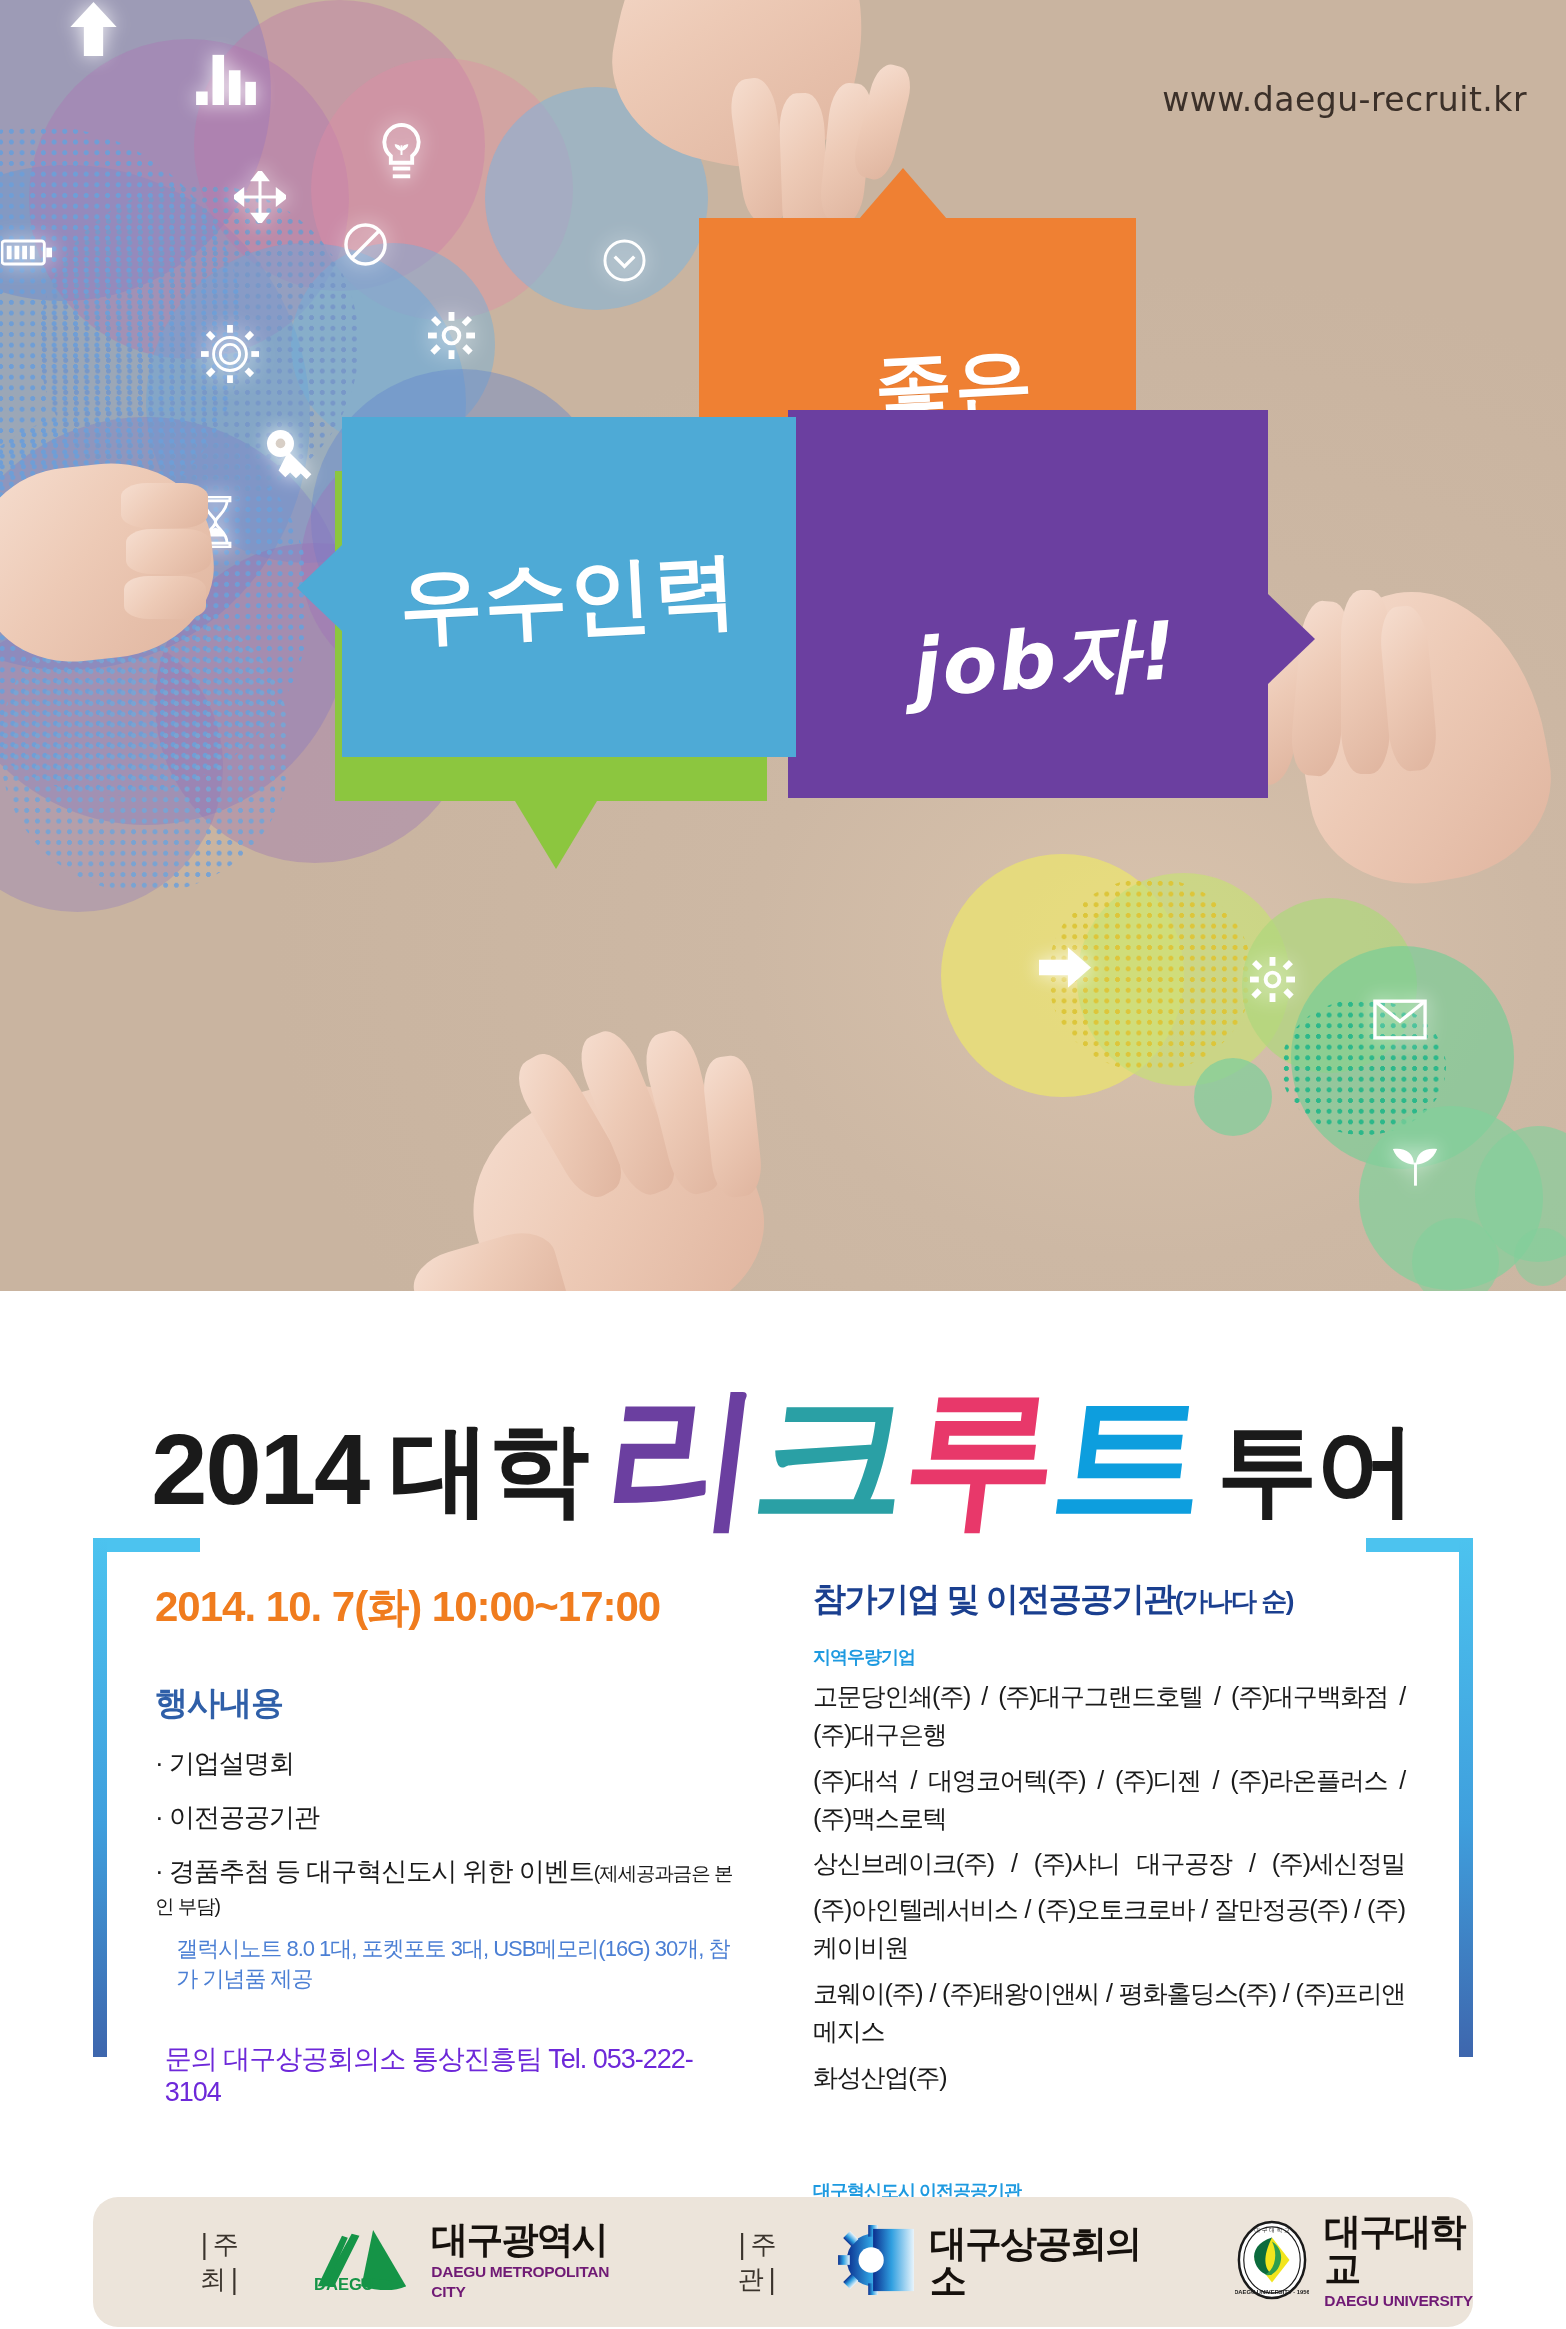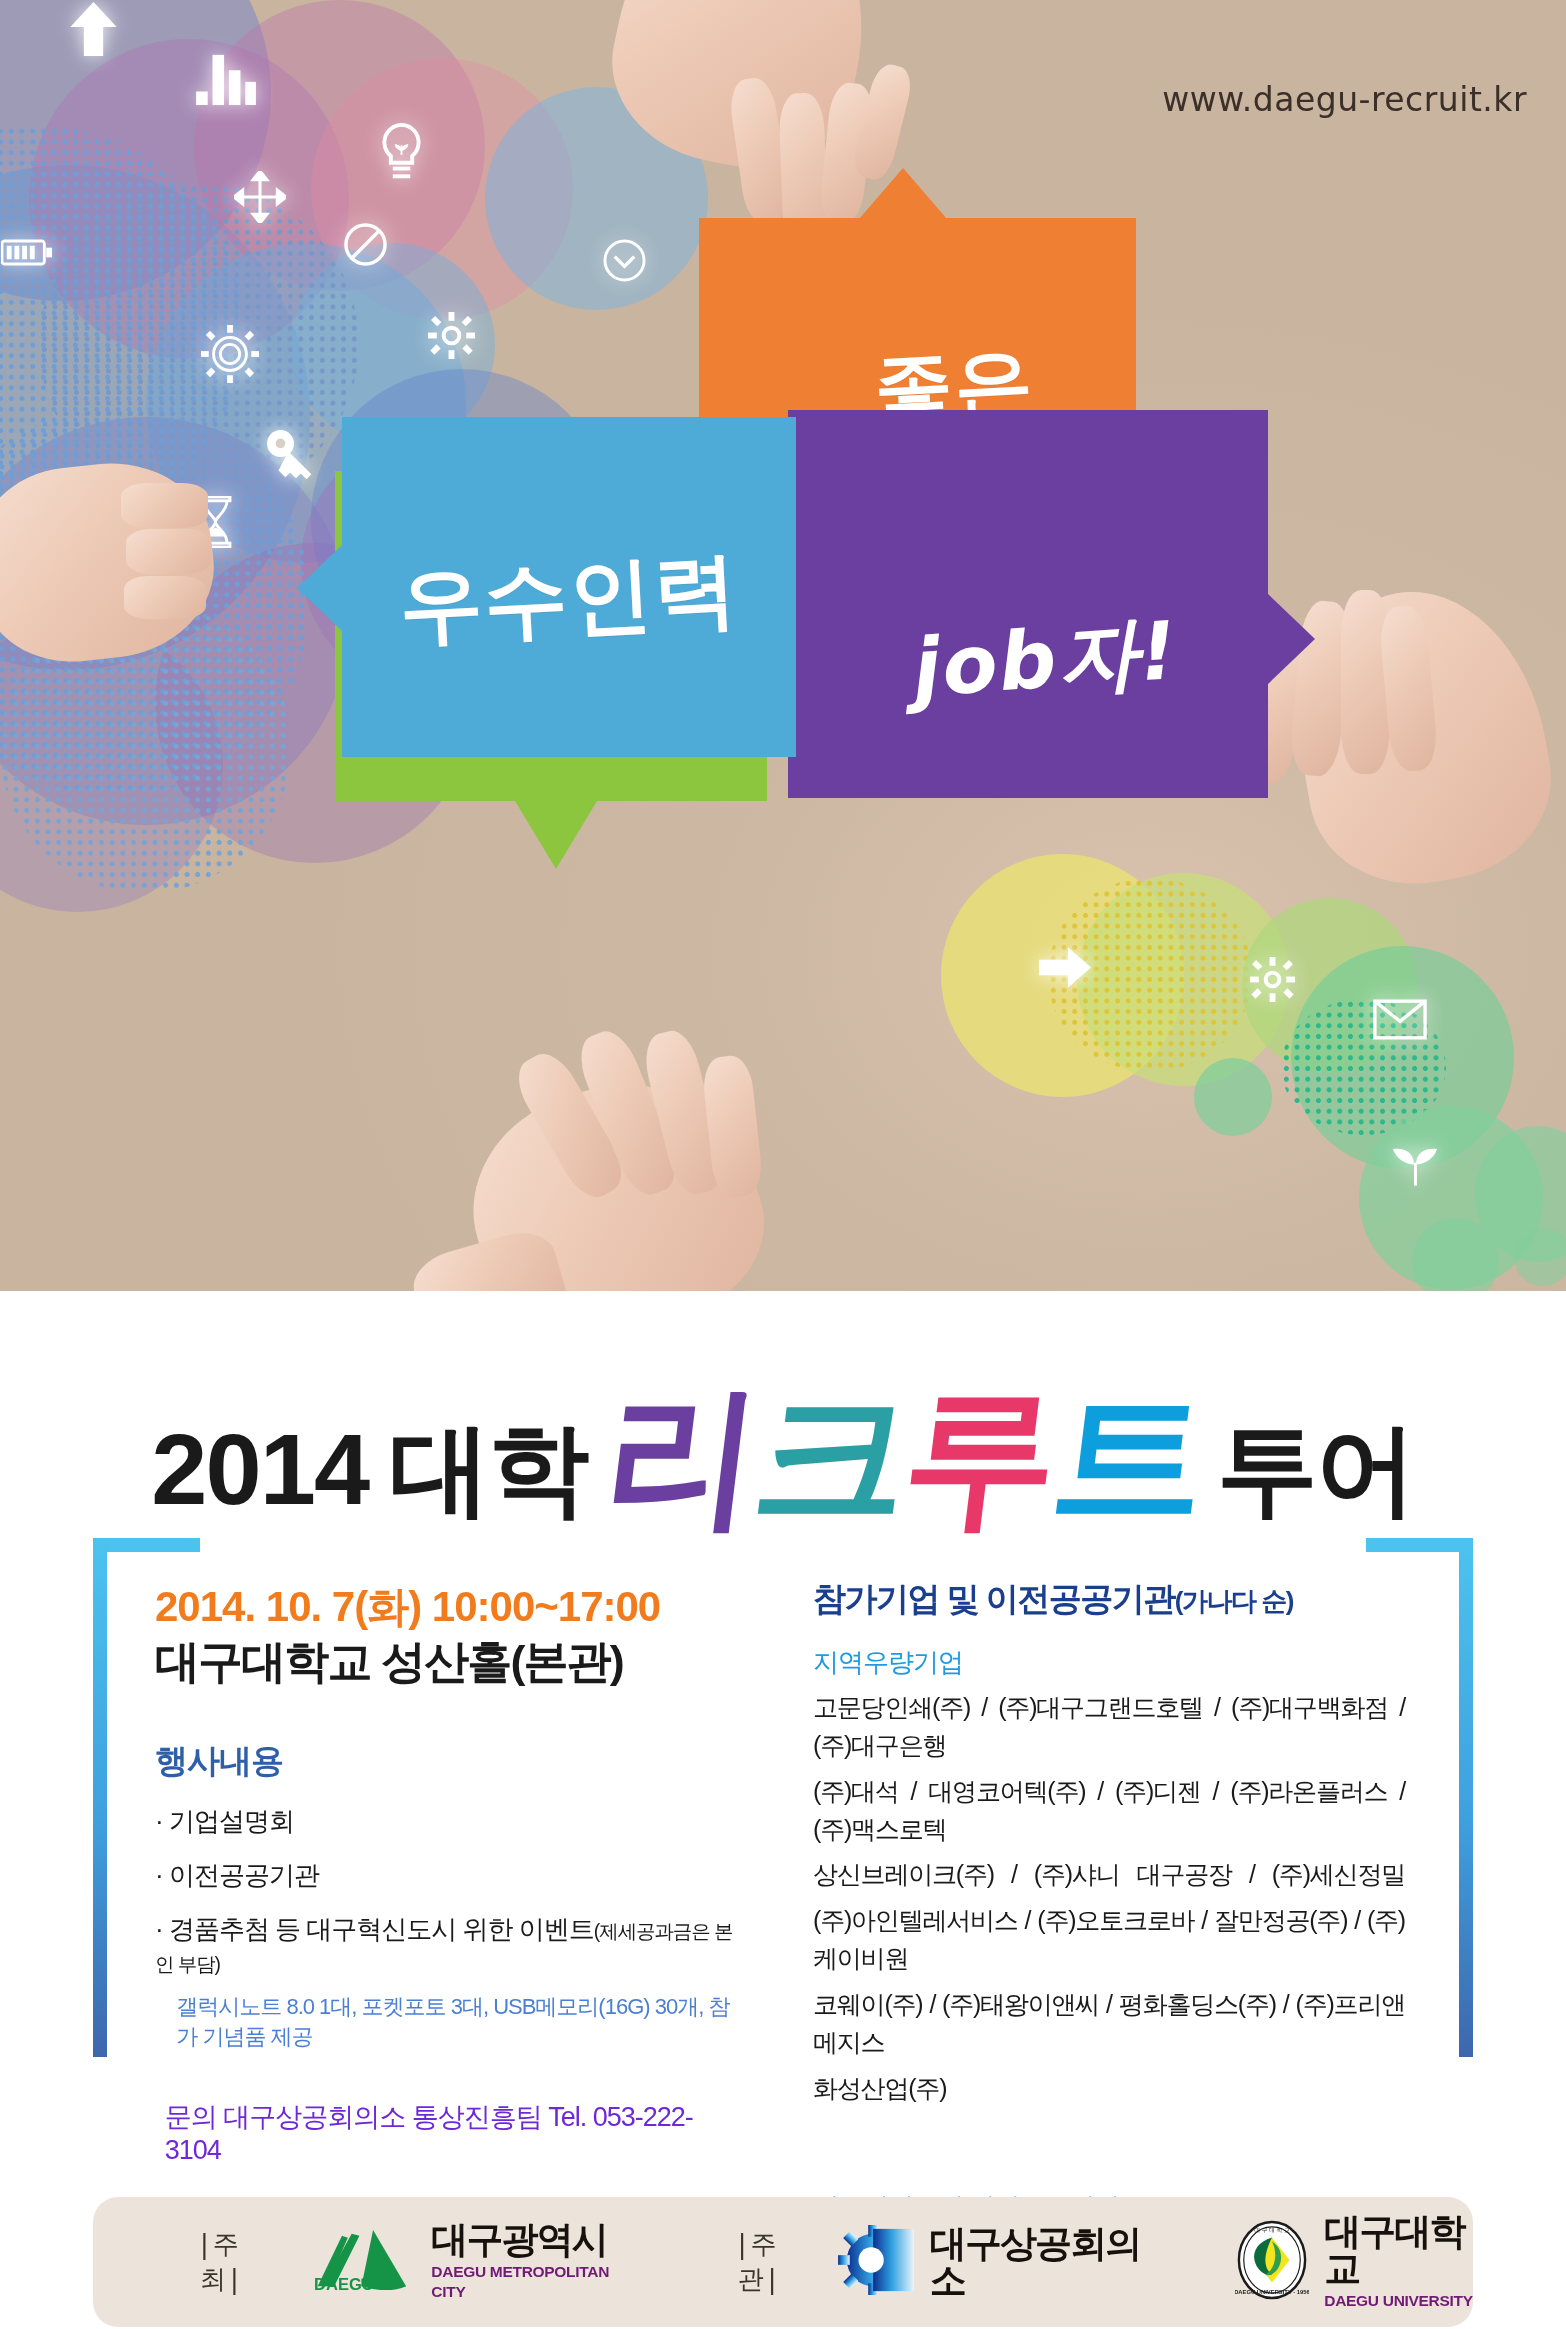--- a/index.html
+++ b/index.html
@@ -115,21 +115,21 @@
   #evt-head { color:#2f5fa8; font-size:33px; font-weight:bold; margin-top:50px; letter-spacing:-1px; }
   .evt-item { color:#1a1a1a; font-size:26px; margin-top:19.4px; letter-spacing:-1px; }
   .evt-item .note { font-size:19.4px; }
   #prize-line { color:#4b7fd4; font-size:22px; margin-top:13.6px; margin-left:21.3px; letter-spacing:-1px; }
   #contact-line { color:#6d28d9; font-size:27px; margin-top:47px; margin-left:9.7px; letter-spacing:-1px; }
 
   
   #right-col { position:absolute; left:813px; top:39px; width:592px; }
   #comp-head { color:#1a3f8f; font-size:33px; font-weight:bold; letter-spacing:-1.5px; }
   #comp-head .small { font-size:26px; }
-  .sub-head { color:#1e9ae0; font-size:26px; font-weight:normal; margin-top:23px; letter-spacing:-1px; }
+  .sub-head { color:#1e9ae0; font-size:18px; font-weight:bold; margin-top:23px; letter-spacing:-1px; }
   .comp-list { color:#1a1a1a; font-size:25px; line-height:1.52; margin-top:7.8px;
                letter-spacing:-1.2px; text-align:justify; text-align-last:justify; }
   .comp-list.nojust { text-align:left; text-align-last:left; }
   #public-head { margin-top:83px; }
   #public-list { color:#1a1a1a; font-size:25px; margin-top:7.8px; letter-spacing:-1px; }
 
   
   #footer {
     position:absolute; left:93px; top:2197px; width:1380px; height:130px;
     background:#ece4da; border-radius:25px;
@@ -402,21 +402,20 @@
       <div class="h"></div>
       <div class="v"></div>
     </div>
     <div class="bracket" id="br-right">
       <div class="h"></div>
       <div class="v"></div>
     </div>
 
     <div id="left-col">
       <div id="date-line">2014. 10. 7(화) 10:00~17:00</div>
-      <div id="venue-line">대구대학교  성산홀(본관)</div>
 
       <div id="evt-head">행사내용</div>
 
       <div class="evt-item">
         <span>· 기업설명회</span>
       </div>
       <div class="evt-item">
         <span>· 이전공공기관</span>
       </div>
       <div class="evt-item">

